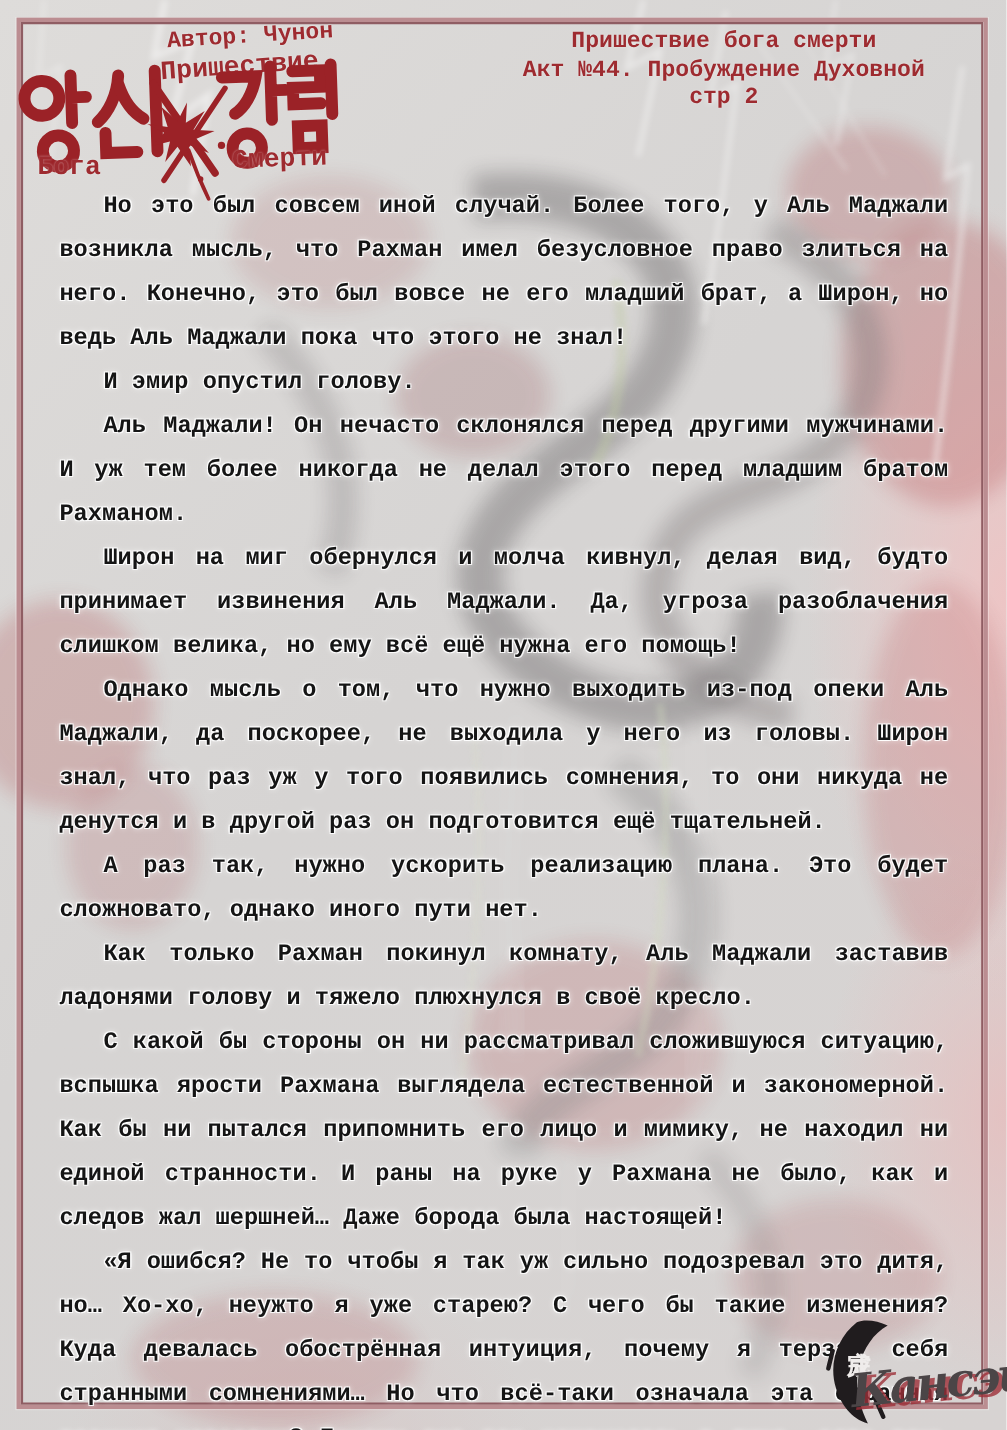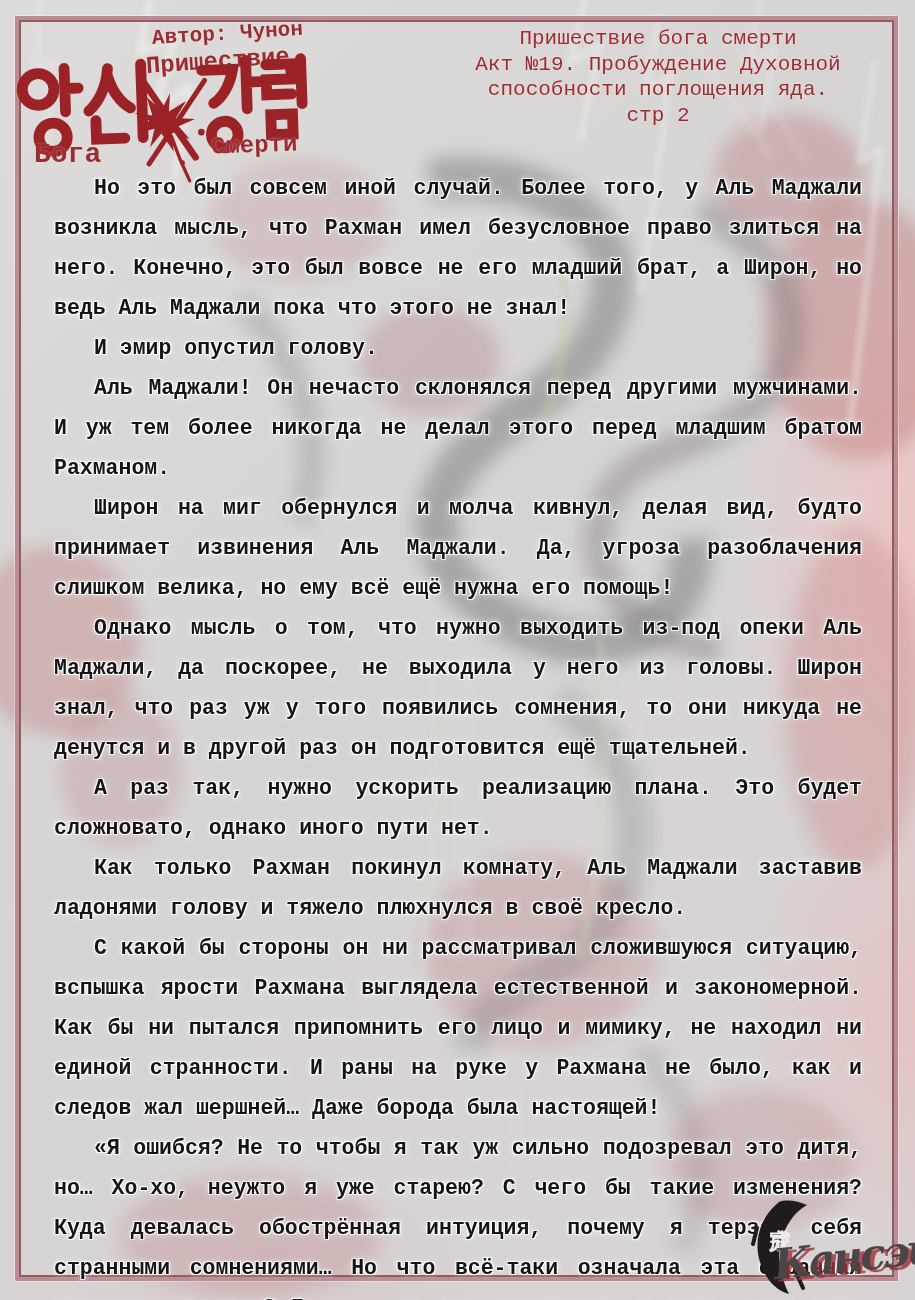--- a/index.html
+++ b/index.html
@@ -20,26 +20,26 @@
     border:4px solid #bb8d91;
     box-shadow:inset 0 0 0 2px #8f5d63, 0 0 0 1px rgba(255,255,255,.35);
     z-index:1;
   }
   .hdr-red{
     position:absolute;z-index:2;color:#9e2b30;font-weight:bold;
     white-space:nowrap;text-shadow:0 0 2px rgba(255,255,255,.5);
   }
   .author{left:152px;top:27px;font-size:21px;transform:rotate(-3.5deg);transform-origin:left center;}
   .prishestvie{left:146px;top:53px;font-size:24px;transform:rotate(-4deg);transform-origin:left center;}
-  .boga{left:34px;top:139px;font-size:28px;text-align:right;}
+  .boga{left:34px;top:139px;font-size:24px;text-align:right;}
   .smerti{left:211px;top:132px;font-size:24px;transform:rotate(-2deg);}
   .logo-svg{position:absolute;left:16px;top:60px;z-index:2;overflow:visible;transform:rotate(-2deg);}
   .title-block{
     position:absolute;left:408px;top:26px;width:500px;z-index:2;
-    text-align:center;color:#9e2b30;font-weight:normal;font-size:21px;line-height:25.5px;
+    text-align:center;color:#9e2b30;font-weight:bold;font-size:21px;line-height:25.5px;
     text-shadow:0 0 2px rgba(255,255,255,.5);
   }
   .body-text{
     position:absolute;left:54px;top:168px;width:808px;z-index:2;
     font-size:21.5px;line-height:40px;font-weight:bold;color:#151515;
     text-align:justify;
   }
   .body-text p{
     margin:0;text-indent:3.1ch;
     text-shadow:
@@ -150,22 +150,21 @@
       <circle cx="198" cy="124" r="3" fill="#9b2227"></circle>
     </g>
   </svg>
   <span class="sr">앙신강림</span>
 
   <div class="hdr-red boga">Бога</div>
   <div class="hdr-red smerti">Смерти</div>
 
   <div class="title-block">
     <div>Пришествие бога смерти</div>
-    <div>Акт №19. Пробуждение Духовной</div>
-    <div>способности поглощения яда.</div>
+    <div>Акт №44. Пробуждение Духовной</div>
     <div>стр 2</div>
   </div>
 
   <main class="body-text">
     <p>Но это был совсем иной случай. Более того, у Аль Маджали возникла мысль, что Рахман имел безусловное право злиться на него. Конечно, это был вовсе не его младший брат, а Широн, но ведь Аль Маджали пока что этого не знал!</p>
     <p>И эмир опустил голову.</p>
     <p>Аль Маджали! Он нечасто склонялся перед другими мужчинами. И уж тем более никогда не делал этого перед младшим братом Рахманом.</p>
     <p>Широн на миг обернулся и молча кивнул, делая вид, будто принимает извинения Аль Маджали. Да, угроза разоблачения слишком велика, но ему всё ещё нужна его помощь!</p>
     <p>Однако мысль о том, что нужно выходить из-под опеки Аль Маджали, да поскорее, не выходила у него из головы. Широн знал, что раз уж у того появились сомнения, то они никуда не денутся и в другой раз он подготовится ещё тщательней.</p>
     <p>А раз так, нужно ускорить реализацию плана. Это будет сложновато, однако иного пути нет.</p>

